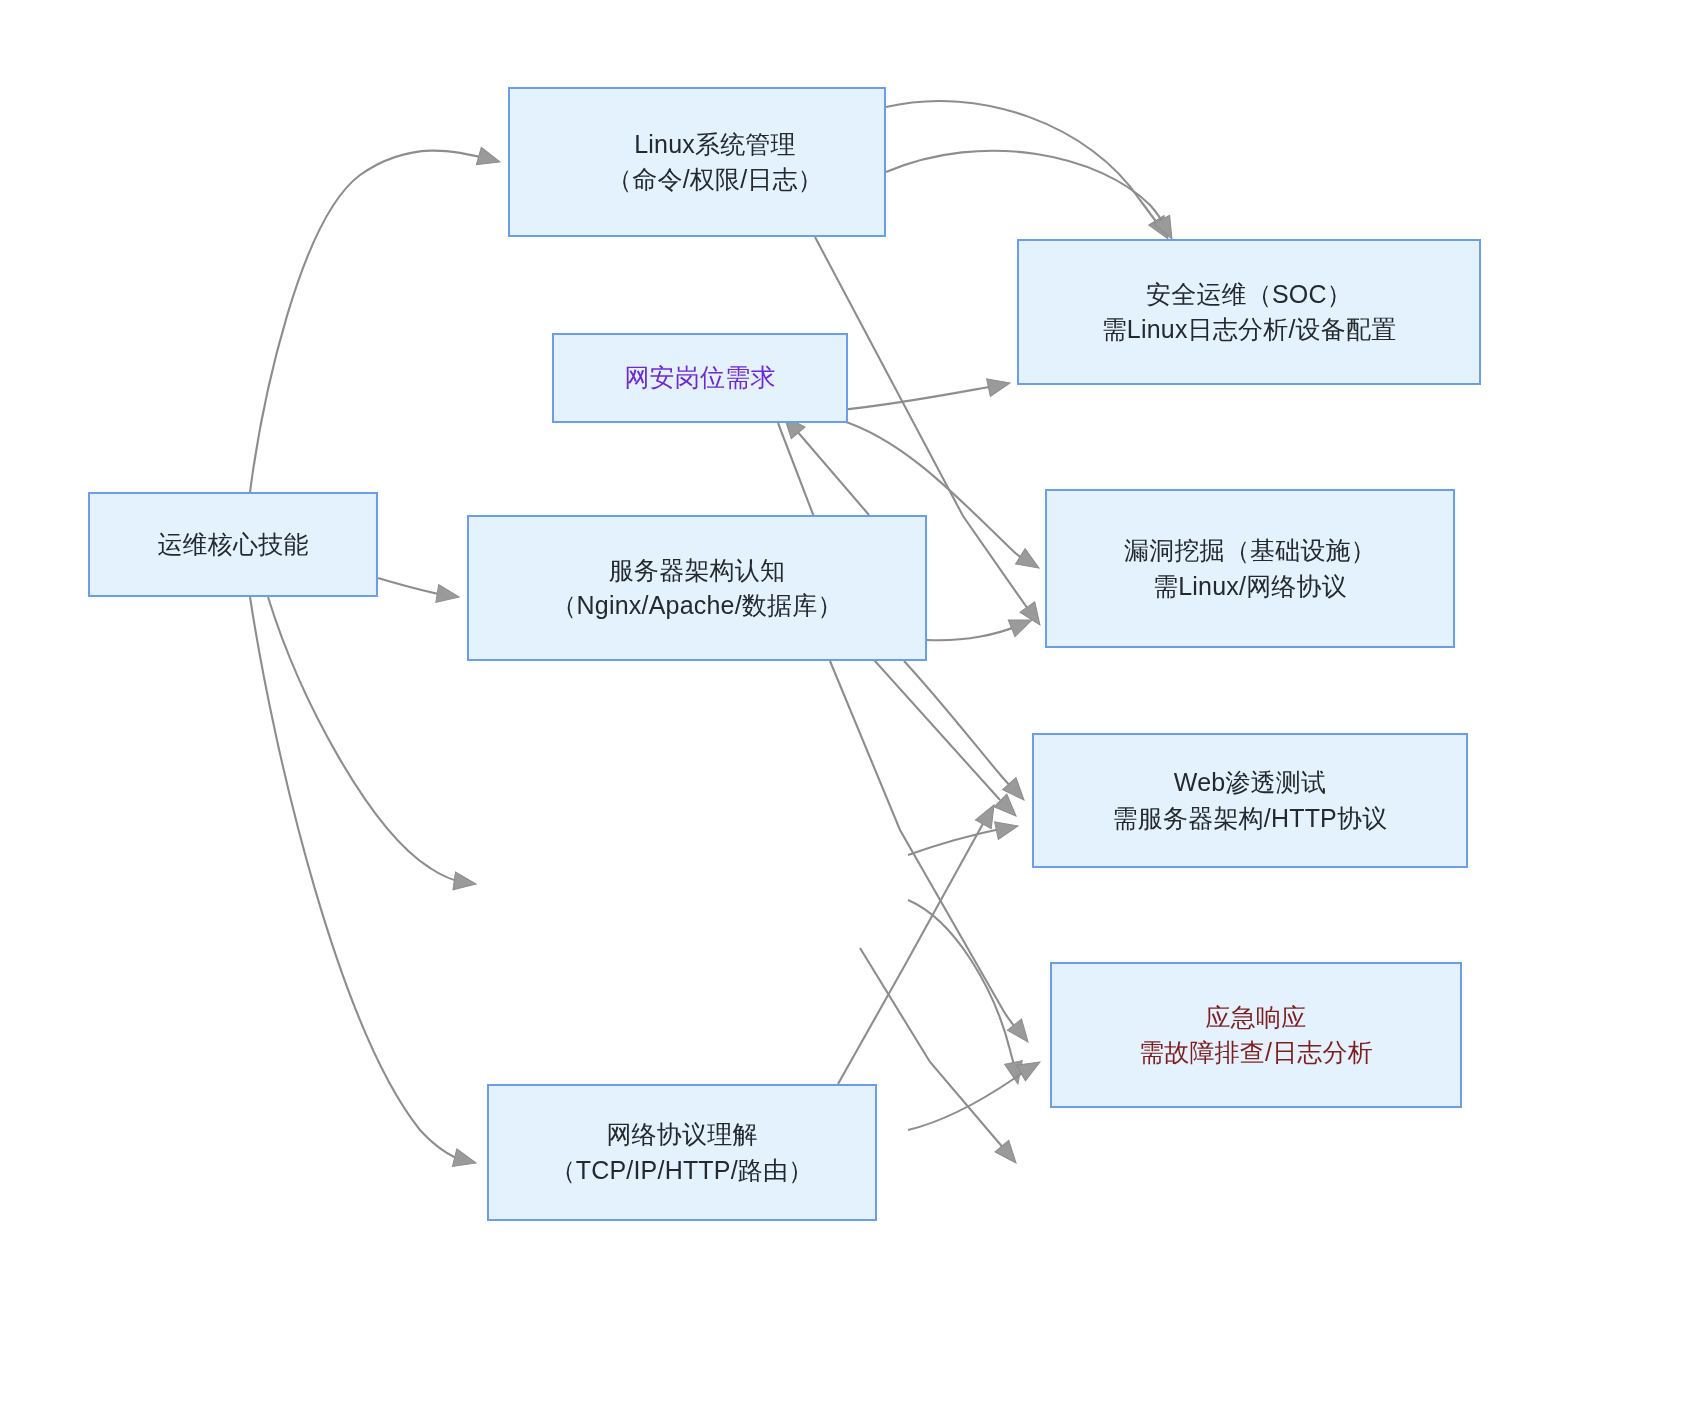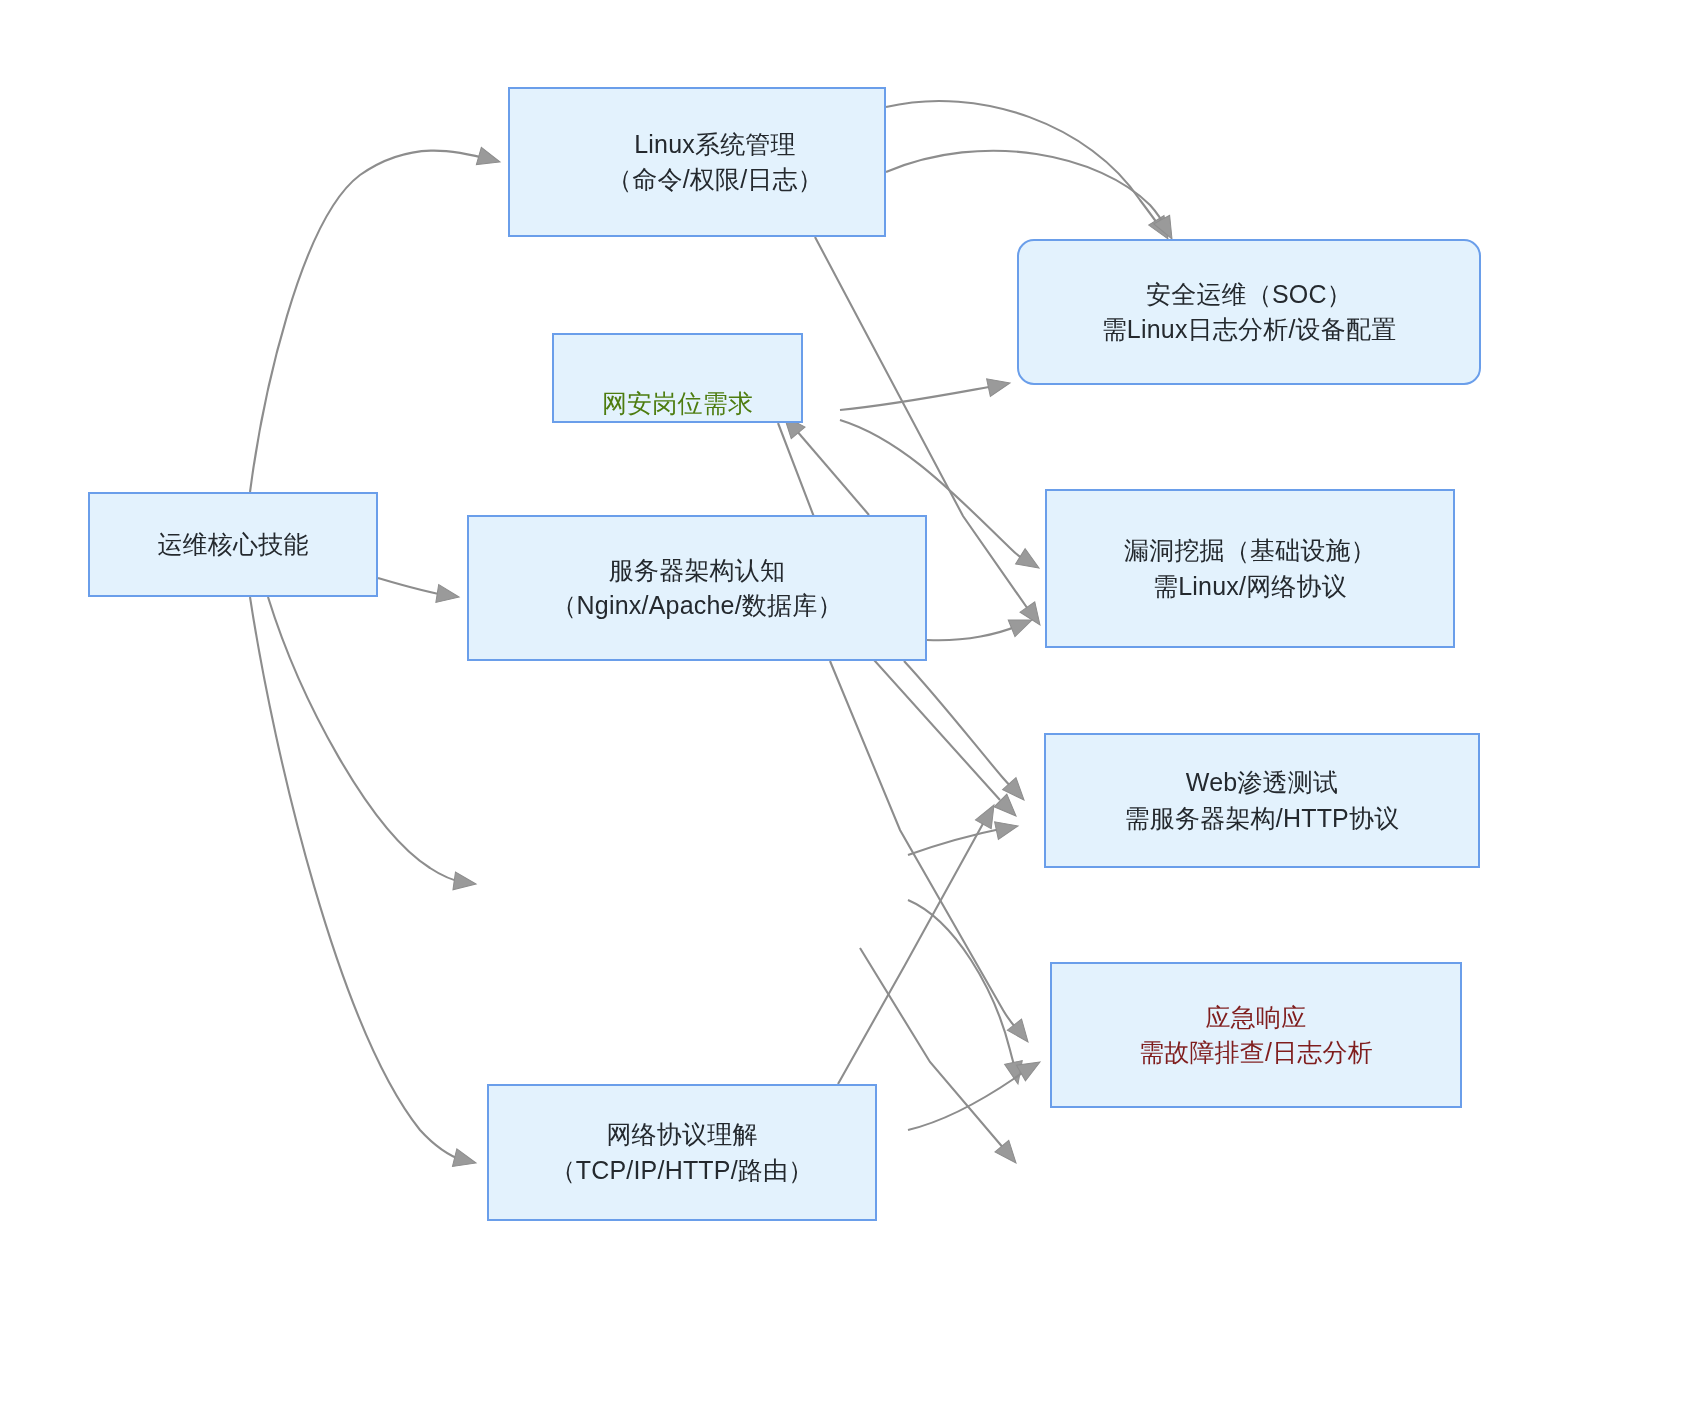--- a/index.html
+++ b/index.html
@@ -143,40 +143,40 @@
       </g>
     </svg>
 
   <div class="node" id="node-ops_core" style="left: 88px; top: 492px; width: 290px; height: 105px; background: rgb(227, 242, 253); border-color: rgb(106, 158, 234); color: rgb(36, 41, 46);">
       <span class="line">运维核心技能</span>
     </div>
   <div class="node" id="node-linux_admin" style="left: 508px; top: 87px; width: 378px; height: 150px; background: rgb(227, 242, 253); border-color: rgb(106, 158, 234); color: rgb(36, 41, 46); padding-left: 36px;">
       <span class="line">Linux系统管理</span>
       <span class="line">（命令/权限/日志）</span>
     </div>
-  <div class="node" id="node-security_jobs" style="left: 552px; top: 333px; width: 251px; height: 90px; background: rgb(227, 242, 253); border-color: rgb(106, 158, 234); color: #4d7c0f; justify-content: flex-end;">
+  <div class="node" id="node-security_jobs" style="left: 552px; top: 333px; width: 296px; height: 90px; background: rgb(227, 242, 253); border-color: rgb(106, 158, 234); color: #6d28d9;">
       <span class="line">网安岗位需求</span>
     </div>
   <div class="node" id="node-server_arch" style="left: 467px; top: 515px; width: 460px; height: 146px; background: rgb(227, 242, 253); border-color: rgb(106, 158, 234); color: rgb(36, 41, 46);">
       <span class="line">服务器架构认知</span>
       <span class="line">（Nginx/Apache/数据库）</span>
     </div>
   <div class="node" id="node-network_proto" style="left: 487px; top: 1084px; width: 390px; height: 137px; background: rgb(227, 242, 253); border-color: rgb(106, 158, 234); color: rgb(36, 41, 46);">
       <span class="line">网络协议理解</span>
       <span class="line">（TCP/IP/HTTP/路由）</span>
     </div>
-  <div class="node" id="node-soc" style="left: 1017px; top: 239px; width: 464px; height: 146px; background: rgb(227, 242, 253); border-color: rgb(106, 158, 234); color: rgb(36, 41, 46); border-radius: 17px;">
+  <div class="node" id="node-soc" style="left: 1017px; top: 239px; width: 464px; height: 146px; background: rgb(227, 242, 253); border-color: rgb(106, 158, 234); color: rgb(36, 41, 46);">
       <span class="line">安全运维（SOC）</span>
       <span class="line">需Linux日志分析/设备配置</span>
     </div>
   <div class="node" id="node-vuln" style="left: 1045px; top: 489px; width: 410px; height: 159px; background: rgb(227, 242, 253); border-color: rgb(106, 158, 234); color: rgb(36, 41, 46);">
       <span class="line">漏洞挖掘（基础设施）</span>
       <span class="line">需Linux/网络协议</span>
     </div>
-  <div class="node" id="node-webpen" style="left: 1032px; top: 733px; width: 436px; height: 135px; background: rgb(227, 242, 253); border-color: rgb(106, 158, 234); color: rgb(36, 41, 46); margin-left: 12px;">
+  <div class="node" id="node-webpen" style="left: 1032px; top: 733px; width: 436px; height: 135px; background: rgb(227, 242, 253); border-color: rgb(106, 158, 234); color: rgb(36, 41, 46);">
       <span class="line">Web渗透测试</span>
       <span class="line">需服务器架构/HTTP协议</span>
     </div>
   <div class="node" id="node-incident" style="left: 1050px; top: 962px; width: 412px; height: 146px; background: rgb(227, 242, 253); border-color: rgb(106, 158, 234); color: #7f1d1d;">
       <span class="line">应急响应</span>
       <span class="line">需故障排查/日志分析</span>
     </div>
 
 </div>
 

